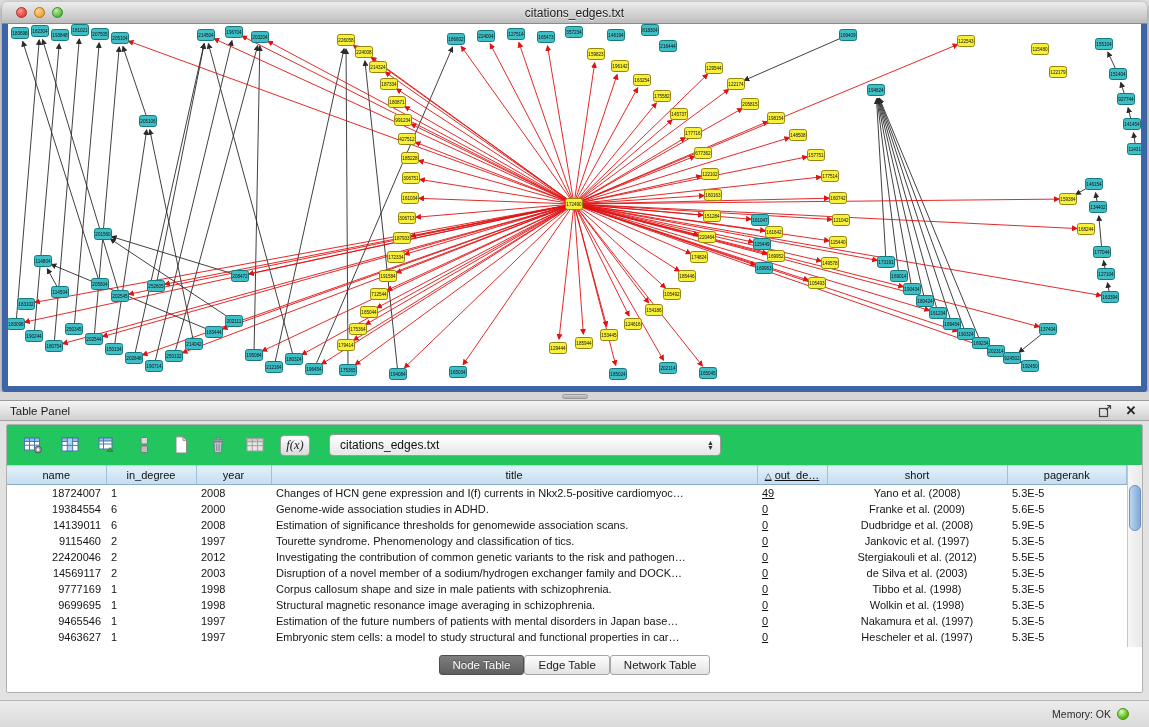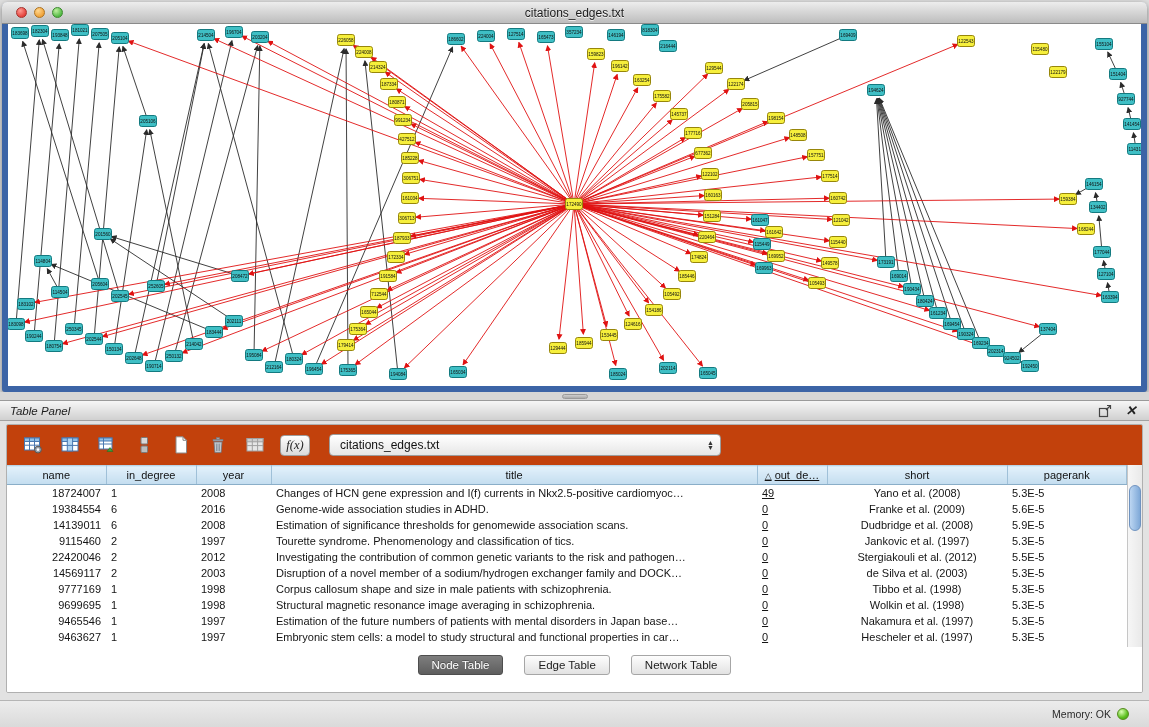--- a/index.html
+++ b/index.html
@@ -42,35 +42,35 @@
     background:linear-gradient(#cfcfcf,#ababab); border-radius:3px; border:1px solid #9a9a9a;
   }
 
   
   .table-panel {
     position:absolute; left:0; top:400px; width:1149px; height:300px;
     background:#e2e2e2; border-top:1px solid #9a9a9a;
   }
   .panel-header {
     height:20px; background:linear-gradient(#f6f6f6,#d0d0d0);
-    border-bottom:1px solid #a2a2a2; display:flex; align-items:center; padding:0 10px; gap:10px;font-style:italic;
+    border-bottom:1px solid #a2a2a2; display:flex; align-items:center; padding:0 10px; gap:10px;
   }
   .panel-header .ptitle { font-size:11.5px; color:#1c1c1c; flex:0 0 auto; }
   .panel-header .spacer { flex:1; }
   .hdr-btn { width:16px; height:16px; display:flex; align-items:center; justify-content:center; cursor:default; }
   .close-x { font-size:13px; font-weight:bold; color:#222; line-height:14px; }
 
   .panel-body {
     position:absolute; left:6px; right:6px; top:23px; bottom:7px;
     background:#efefef; border:1px solid #b0b0b0; border-radius:2px;
     display:flex; flex-direction:column; overflow:hidden;
   }
   .toolbar {
     flex:0 0 40px; display:flex; align-items:center; gap:13px; padding:0 14px;
-    background:#c2410c;
+    background:#22c55e;
   }
   .tb-btn { width:24px; height:22px; display:flex; align-items:center; justify-content:center; }
   .fx-btn {
     width:30px; height:21px; border:1px solid #9e9e9e; border-radius:4px;
     background:linear-gradient(#fefefe,#dadada);
     display:flex; align-items:center; justify-content:center;
     font-family:"Liberation Serif", serif; font-style:italic; font-size:12.5px; color:#222;
   }
   .combo {
     width:392px; height:22px; border:1px solid #9c9c9c; border-radius:4px;
@@ -101,21 +101,21 @@
   .vscroll {
     flex:0 0 15px; background:linear-gradient(90deg,#f6f6f6,#e9e9e9);
     border-left:1px solid #c6c6c6; position:relative;
   }
   .vthumb {
     position:absolute; left:1px; right:1px; top:20px; height:46px; border-radius:7px;
     background:linear-gradient(90deg,#bcd6f2,#7fa9d8); border:1px solid #6f93c0;
   }
 
   .table-footer { flex:1; background:#ffffff; display:flex; justify-content:center; align-items:flex-start; padding-top:8px; }
-  .tabs { display:flex; gap:21px; }
+  .tabs { display:flex; gap:0; }
   .tab {
     height:20px; padding:0 13px; display:flex; align-items:center;
     font-size:11.5px; color:#1d1d1d;
     background:linear-gradient(#fdfdfd,#e2e2e2); border:1px solid #a6a6a6; border-radius:3px;
   }
   .tab.sel {
     background:linear-gradient(#7e7e7e,#5e5e5e); color:#ffffff; border-color:#4e4e4e;
     text-shadow:0 -1px 0 rgba(0,0,0,.35);
   }
 
@@ -929,21 +929,21 @@
                 <td class="c1">1</td>
                 <td class="c2">2008</td>
                 <td class="c3">Changes of HCN gene expression and I(f) currents in Nkx2.5-positive cardiomyoc…</td>
                 <td class="c4">49</td>
                 <td class="c5">Yano et al. (2008)</td>
                 <td class="c6">5.3E-5</td>
               </tr>
               <tr>
                 <td class="c0">19384554</td>
                 <td class="c1">6</td>
-                <td class="c2">2016</td>
+                <td class="c2">2000</td>
                 <td class="c3">Genome-wide association studies in ADHD.</td>
                 <td class="c4">0</td>
                 <td class="c5">Franke et al. (2009)</td>
                 <td class="c6">5.6E-5</td>
               </tr>
               <tr>
                 <td class="c0">14139011</td>
                 <td class="c1">6</td>
                 <td class="c2">2008</td>
                 <td class="c3">Estimation of significance thresholds for genomewide association scans.</td>

